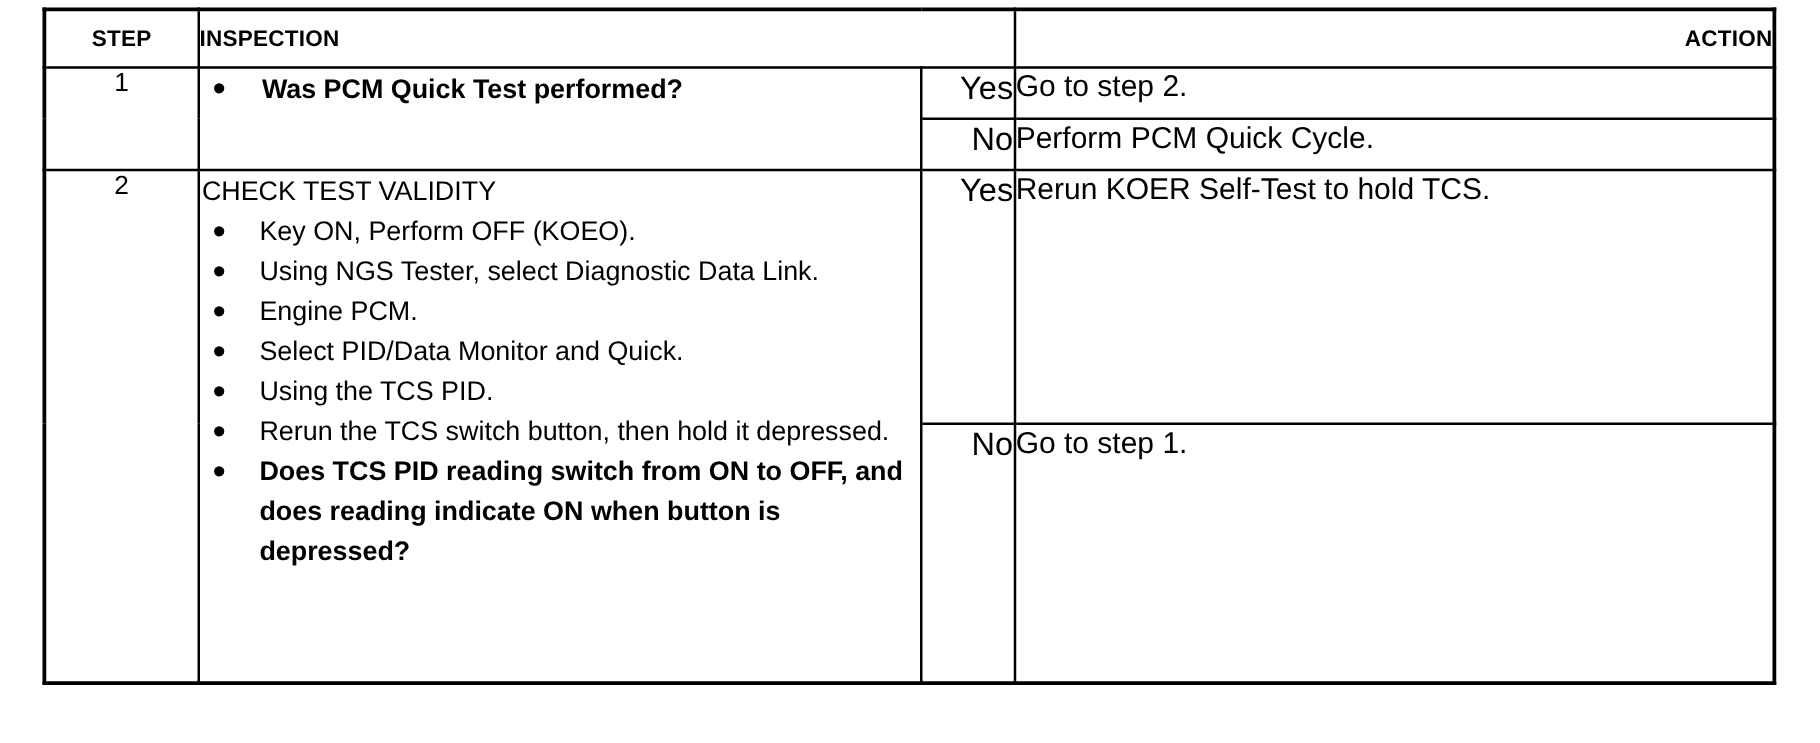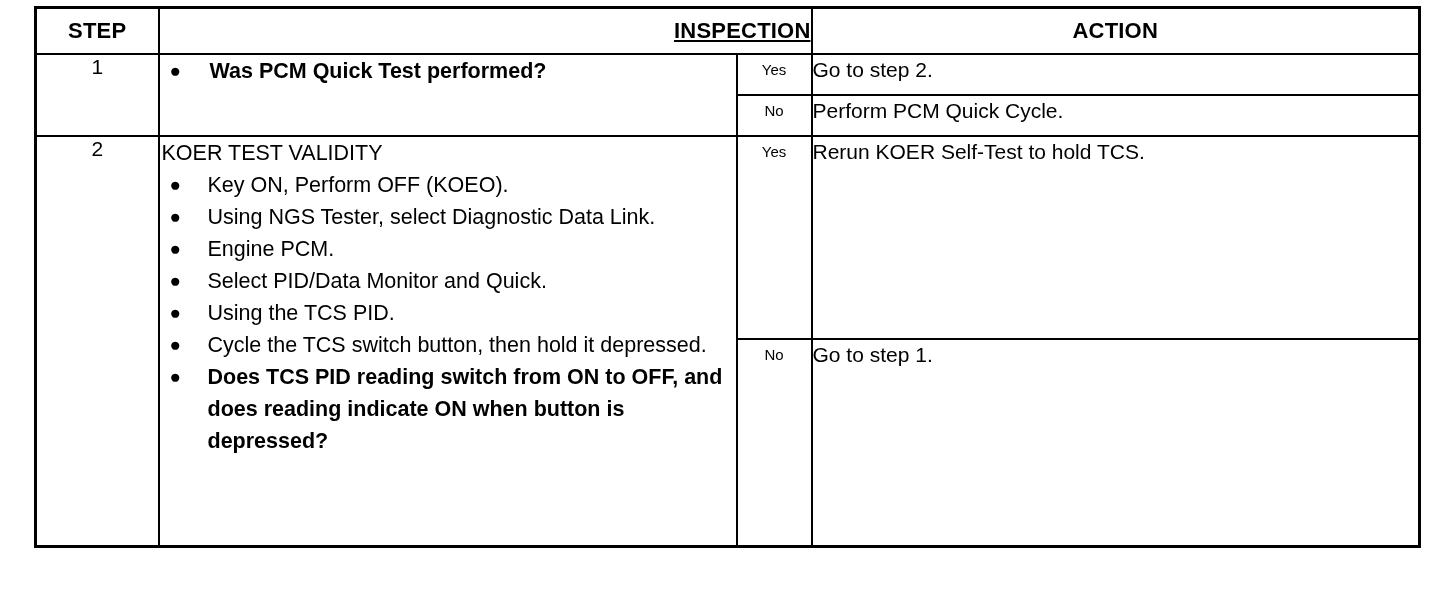--- a/index.html
+++ b/index.html
@@ -46,62 +46,61 @@
   
   col.c-step      { width: 123px; }
   col.c-insp      { width: 578px; }
   col.c-yesno     { width: 75px;  }
   col.c-action    { width: 608px; }
 
   
   .hdr-cell {
     height: 44px;
     font-weight: bold;
-    font-size: 22px;
+    font-size: 18px;
     letter-spacing: 0.2px;
   }
   .hdr-step {
     text-align: center;
     line-height: 44px;
   }
   .hdr-insp {
-    text-align: right;
+    text-align: left;
     padding-left: 17px;
     line-height: 44px;
-    text-decoration: underline;
   }
   .hdr-action {
-    text-align: center;
+    text-align: right;
     padding-left: 14px;
     line-height: 44px;
   }
 
   
   .step-num {
     text-align: center;
     font-size: 21px;
     padding-top: 12px;
   }
 
   .insp-cell {
     padding: 10px 8px 10px 10px;
     font-size: 21.5px;
     line-height: 32px;
   }
 
   .yesno-cell {
-    text-align: center;
-    font-size: 15px;
+    text-align: right;
+    font-size: 26px;
     line-height: 30px;
     padding-top: 9px;
   }
 
   .action-cell {
     padding: 9px 10px 10px 12px;
-    font-size: 21px;
+    font-size: 24px;
     line-height: 30px;
   }
 
   
   .insp-heading {
     font-weight: normal;
     margin: 0 0 0 2px;
     white-space: nowrap;
   }
 
@@ -177,21 +176,21 @@
         <td class="yesno-cell">No</td>
         <td class="action-cell">
           <span class="action-text">Perform PCM Quick Cycle.</span>
         </td>
       </tr>
 
       <tr class="row-2">
         <td class="step-num" rowspan="2">2</td>
 
         <td class="insp-cell" rowspan="2">
-          <div class="insp-heading">KOER TEST VALIDITY</div>
+          <div class="insp-heading">CHECK TEST VALIDITY</div>
           <ul class="insp-list">
             <li>
               <span class="bullet">●</span>
               <span class="li-text">Key ON, Perform OFF (KOEO).</span>
             </li>
             <li>
               <span class="bullet">●</span>
               <span class="li-text">Using NGS Tester, select Diagnostic Data Link.</span>
             </li>
             <li>
@@ -201,21 +200,21 @@
             <li>
               <span class="bullet">●</span>
               <span class="li-text">Select PID/Data Monitor and Quick.</span>
             </li>
             <li>
               <span class="bullet">●</span>
               <span class="li-text">Using the TCS PID.</span>
             </li>
             <li>
               <span class="bullet">●</span>
-              <span class="li-text">Cycle the TCS switch button, then hold it depressed.</span>
+              <span class="li-text">Rerun the TCS switch button, then hold it depressed.</span>
             </li>
             <li class="is-bold">
               <span class="bullet">●</span>
               <span class="li-text">Does TCS PID reading switch from ON to OFF, and does reading indicate ON when button is depressed?</span>
             </li>
           </ul>
         </td>
 
         <td class="yesno-cell">Yes</td>
         <td class="action-cell">

